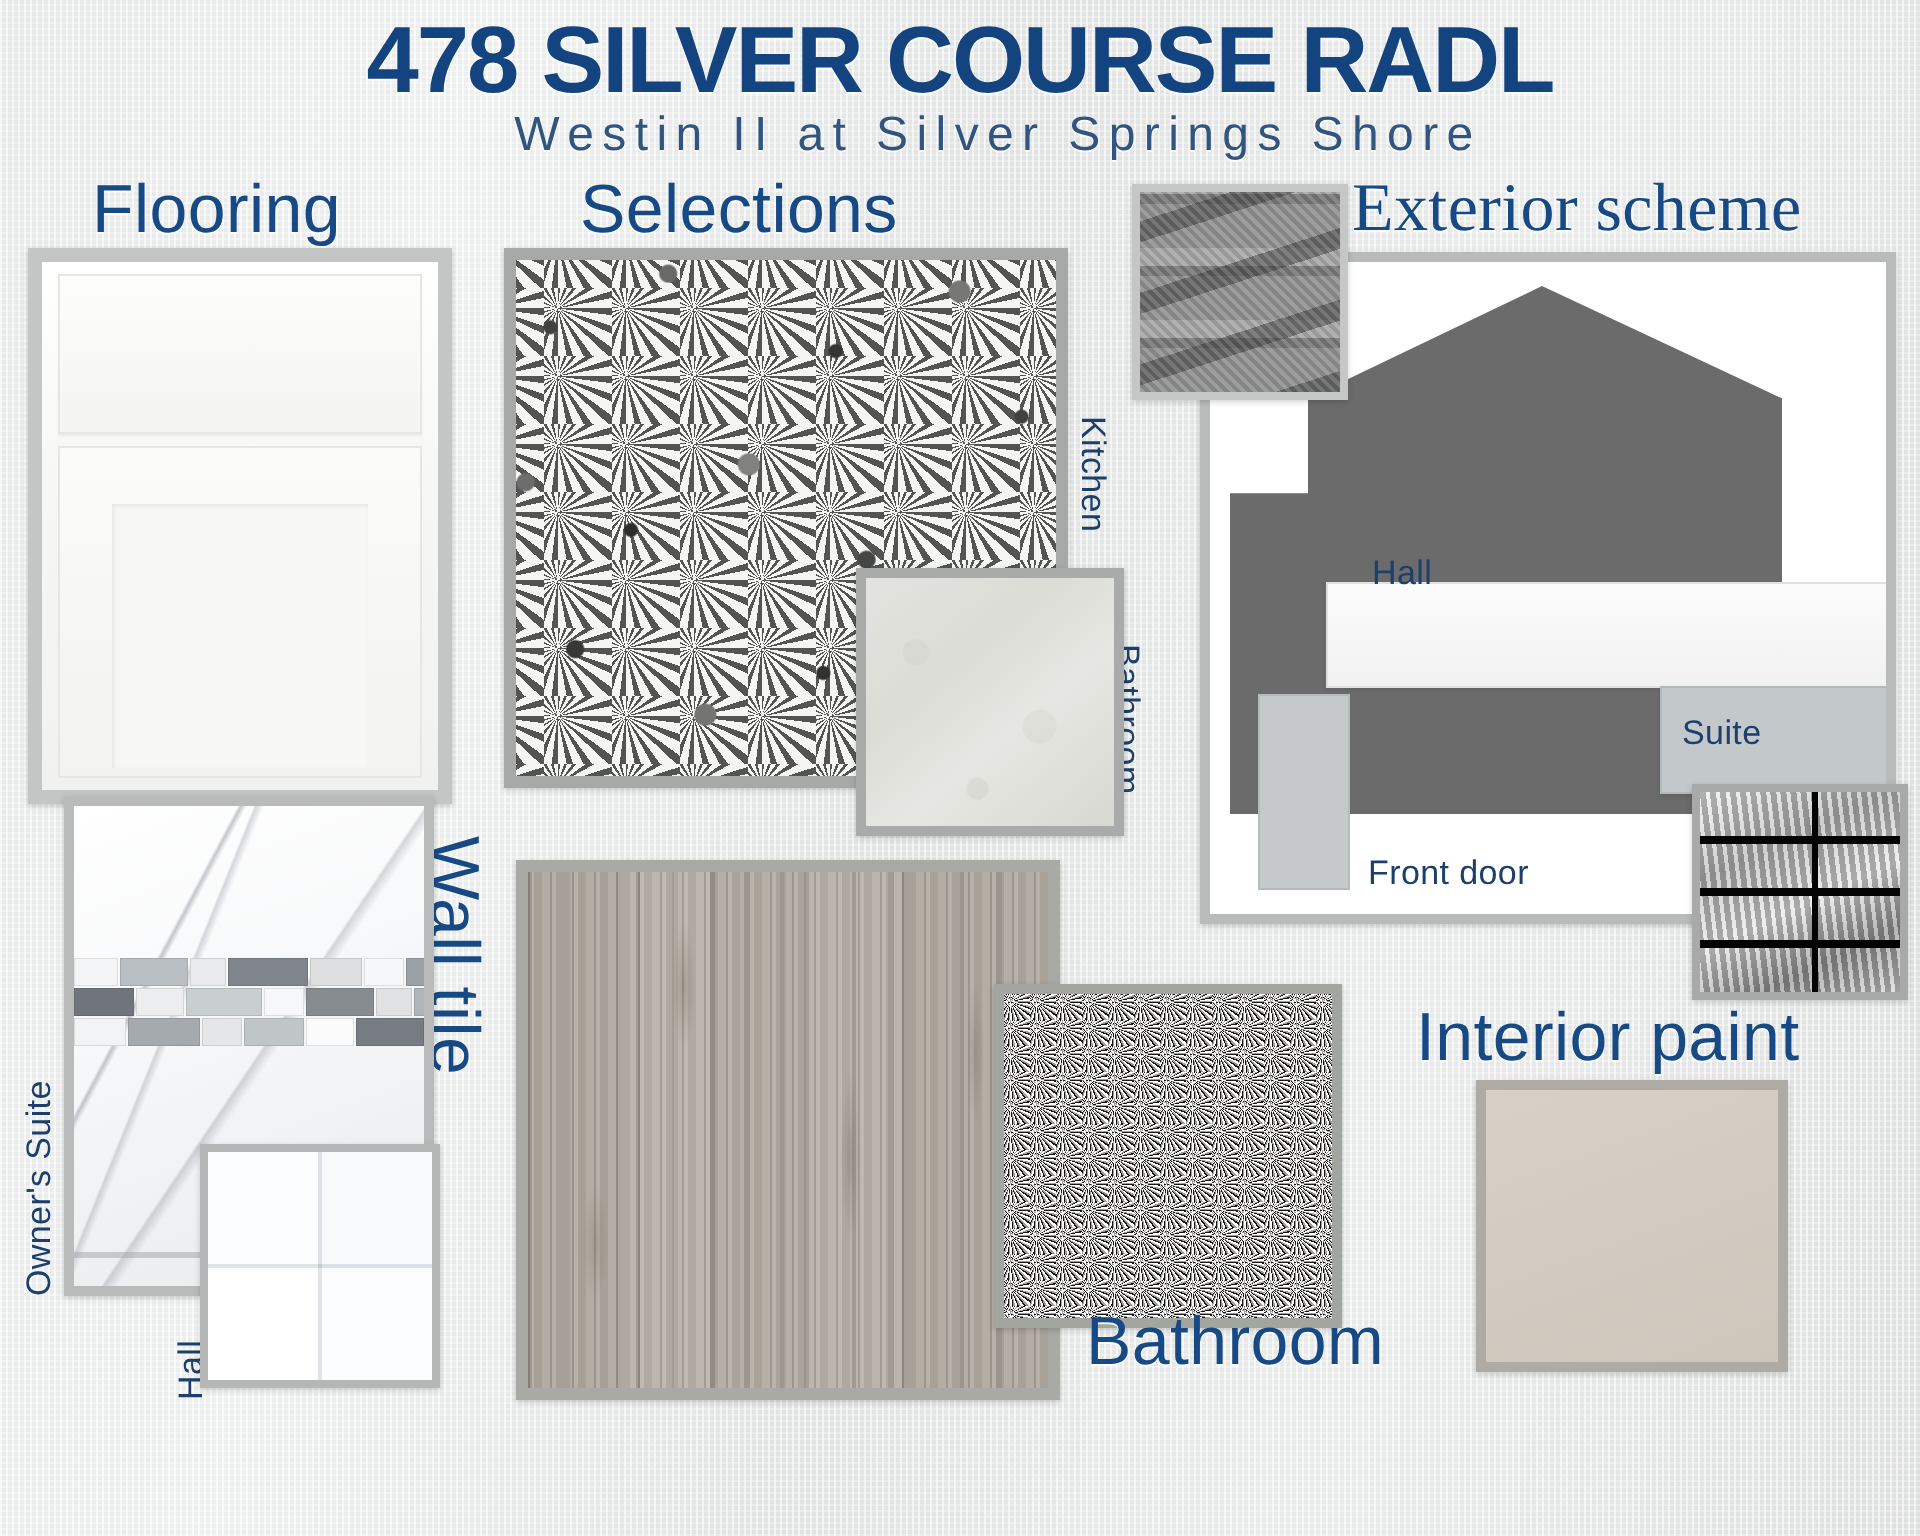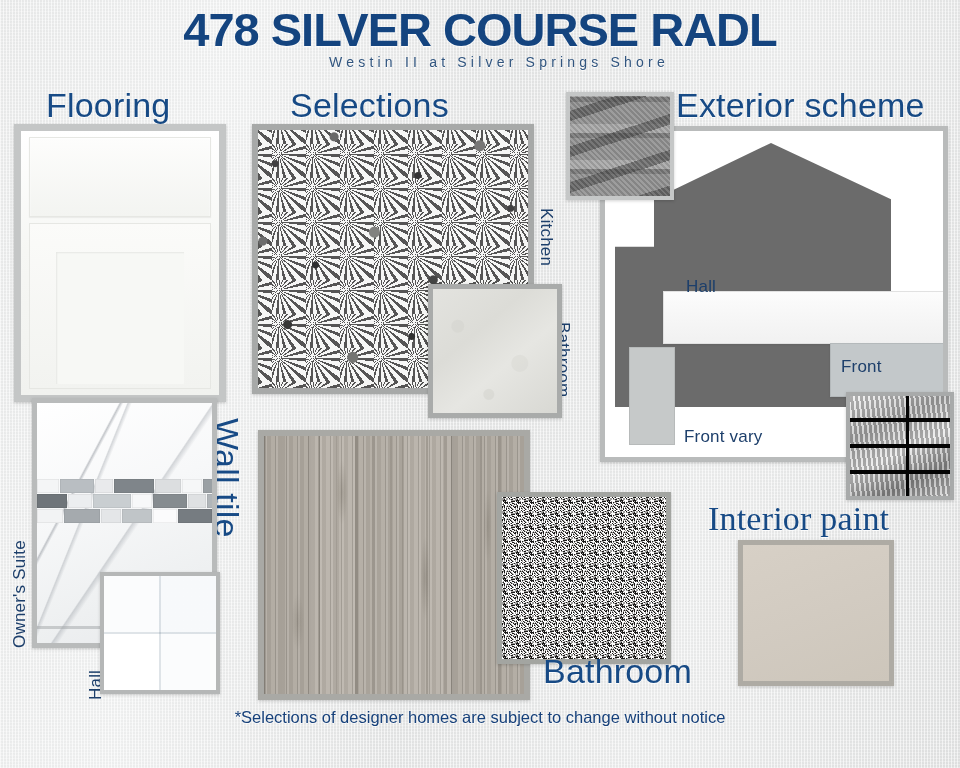--- a/index.html
+++ b/index.html
@@ -24,21 +24,21 @@
 
   
   #title{
     position:absolute;left:0;right:0;top:2px;text-align:center;
     font-size:47px;font-weight:700;color:#14447f;letter-spacing:-1px;
     font-family:"Liberation Sans", sans-serif;
     text-shadow:0 1px 1px rgba(255,255,255,.85);
   }
   #subtitle{
     position:absolute;left:0;right:0;top:54px;text-align:center;
-    font-size:14px;color:#31557f;letter-spacing:4.2px;
+    font-size:24px;color:#31557f;letter-spacing:4.2px;
     text-shadow:0 1px 0 rgba(255,255,255,.8);
     padding-left:38px;
   }
 
   
   .sw{position:absolute;box-sizing:border-box;border:6px solid #b4b6b6;background:#ddd;
       box-shadow:0 1px 3px rgba(0,0,0,.18);}
   .sw.thin{border-width:4px;}
 
   
@@ -234,45 +234,44 @@
 
 <div class="lbl sec-title" style="left:290px;top:86px;">Selections</div>
 <div class="lbl sm-lbl rot-r" style="left:556px;top:208px;">Kitchen</div>
 <div class="lbl sm-lbl rot-r" style="left:573px;top:322px;">Bathroom</div>
 
 <div id="ct-kitchen" class="sw">
   <div id="granite"></div>
 </div>
 <div id="ct-bath" class="sw thin"></div>
 
-<div class="lbl sec-title" style="left:676px;top:86px;">Exterior scheme</div>
+<div class="lbl sec-title" style="left:676px;top:86px;font-family:Liberation Serif, serif;">Exterior scheme</div>
 <div id="ext-frame" class="sw thin">
   <div id="house"></div>
   <div id="house2"></div>
   <div id="door"></div>
   <div id="trim-band"></div>
   <div id="accent-band"></div>
 </div>
 <div class="lbl sm-lbl" style="left:686px;top:277px;">Hall</div>
-<div class="lbl sm-lbl" style="left:841px;top:357px;">Front</div>
-<div class="lbl sm-lbl" style="left:684px;top:427px;">Front vary</div>
+<div class="lbl sm-lbl" style="left:841px;top:357px;">Suite</div>
+<div class="lbl sm-lbl" style="left:684px;top:427px;">Front door</div>
 
 <div id="shingle" class="sw thin">
   <div id="shingle-tex"></div>
 </div>
 <div id="stone" class="sw thin">
   <div id="stone-tex"></div>
 </div>
 
 <div id="floor" class="sw">
   <div id="floor-tex"></div>
 </div>
 <div id="carpet" class="sw thin">
   <div id="carpet-tex"></div>
 </div>
 <div class="lbl sec-title" style="left:543px;top:652px;">Bathroom</div>
 
-<div class="lbl sec-title" style="left:708px;top:500px;font-family:Liberation Serif, serif;">Interior paint</div>
+<div class="lbl sec-title" style="left:708px;top:500px;">Interior paint</div>
 <div id="paint" class="sw thin"></div>
 
 <div id="notes">
-  <div>*Selections of designer homes are subject to change without notice</div>
 </div>
 
 </body></html>

